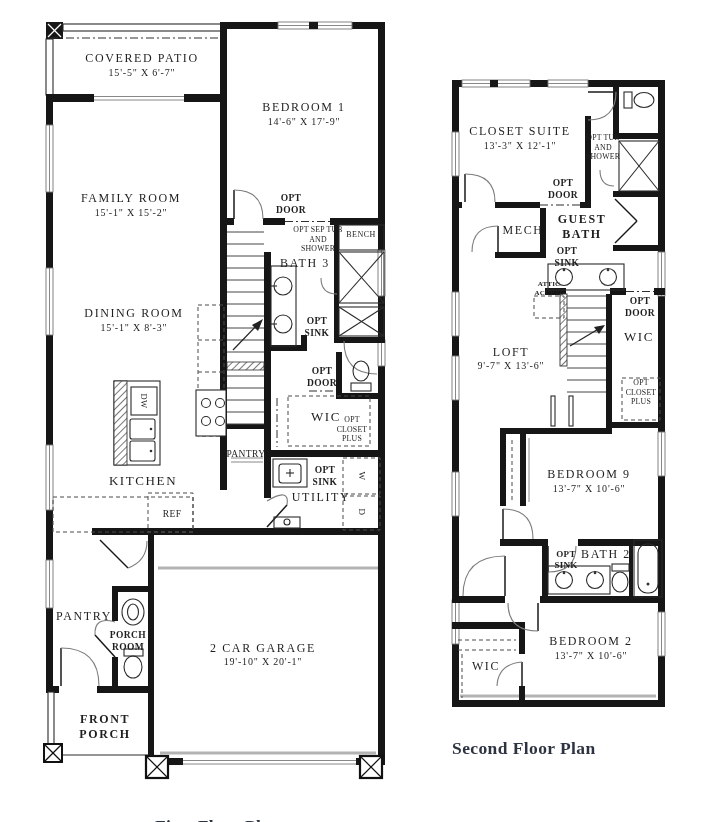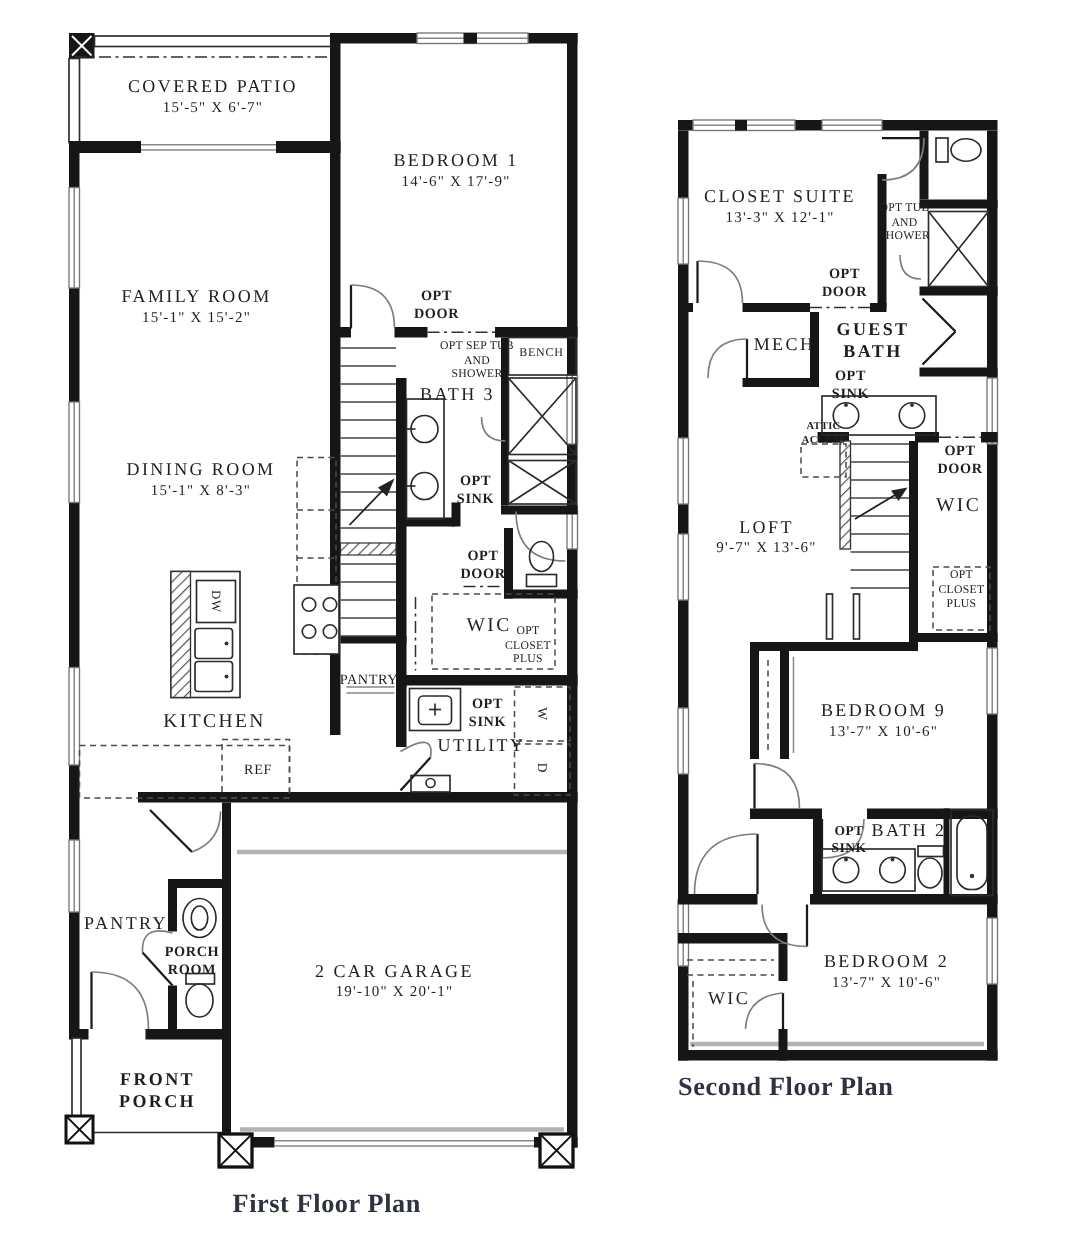--- a/index.html
+++ b/index.html
@@ -23,21 +23,21 @@
        font-family:"Liberation Serif","DejaVu Serif",serif;color:#1f1f1f;
        line-height:1.25;letter-spacing:1.6px;white-space:nowrap;}
   .rm{font-size:12px;}
   .big{font-size:13px;}
   .dim{font-size:10px;letter-spacing:0.8px;}
   .sm{font-size:9.5px;letter-spacing:0.4px;white-space:normal;}
   .xs{font-size:7.8px;letter-spacing:0.2px;white-space:normal;}
   .wrap{white-space:normal;font-weight:bold;}
   .rot{transform:translate(-50%,-50%) rotate(90deg);font-size:9px;letter-spacing:0.5px;}
   .title{position:absolute;font-family:"Liberation Serif","DejaVu Serif",serif;
-         font-weight:700;font-size:17.5px;color:#2d3340;letter-spacing:0.4px;}
+         font-weight:700;font-size:17.5px;color:#2d3340;letter-spacing:0.4px;margin-top:24px;}
 </style>
 </head>
 <body>
 
 <div class="stage">
 
 <svg width="719" height="822" viewBox="0 0 719 822">
   <defs>
     <pattern id="hatch" patternUnits="userSpaceOnUse" width="5" height="5" patternTransform="rotate(45)">
       <rect width="5" height="5" fill="#fff"></rect>

